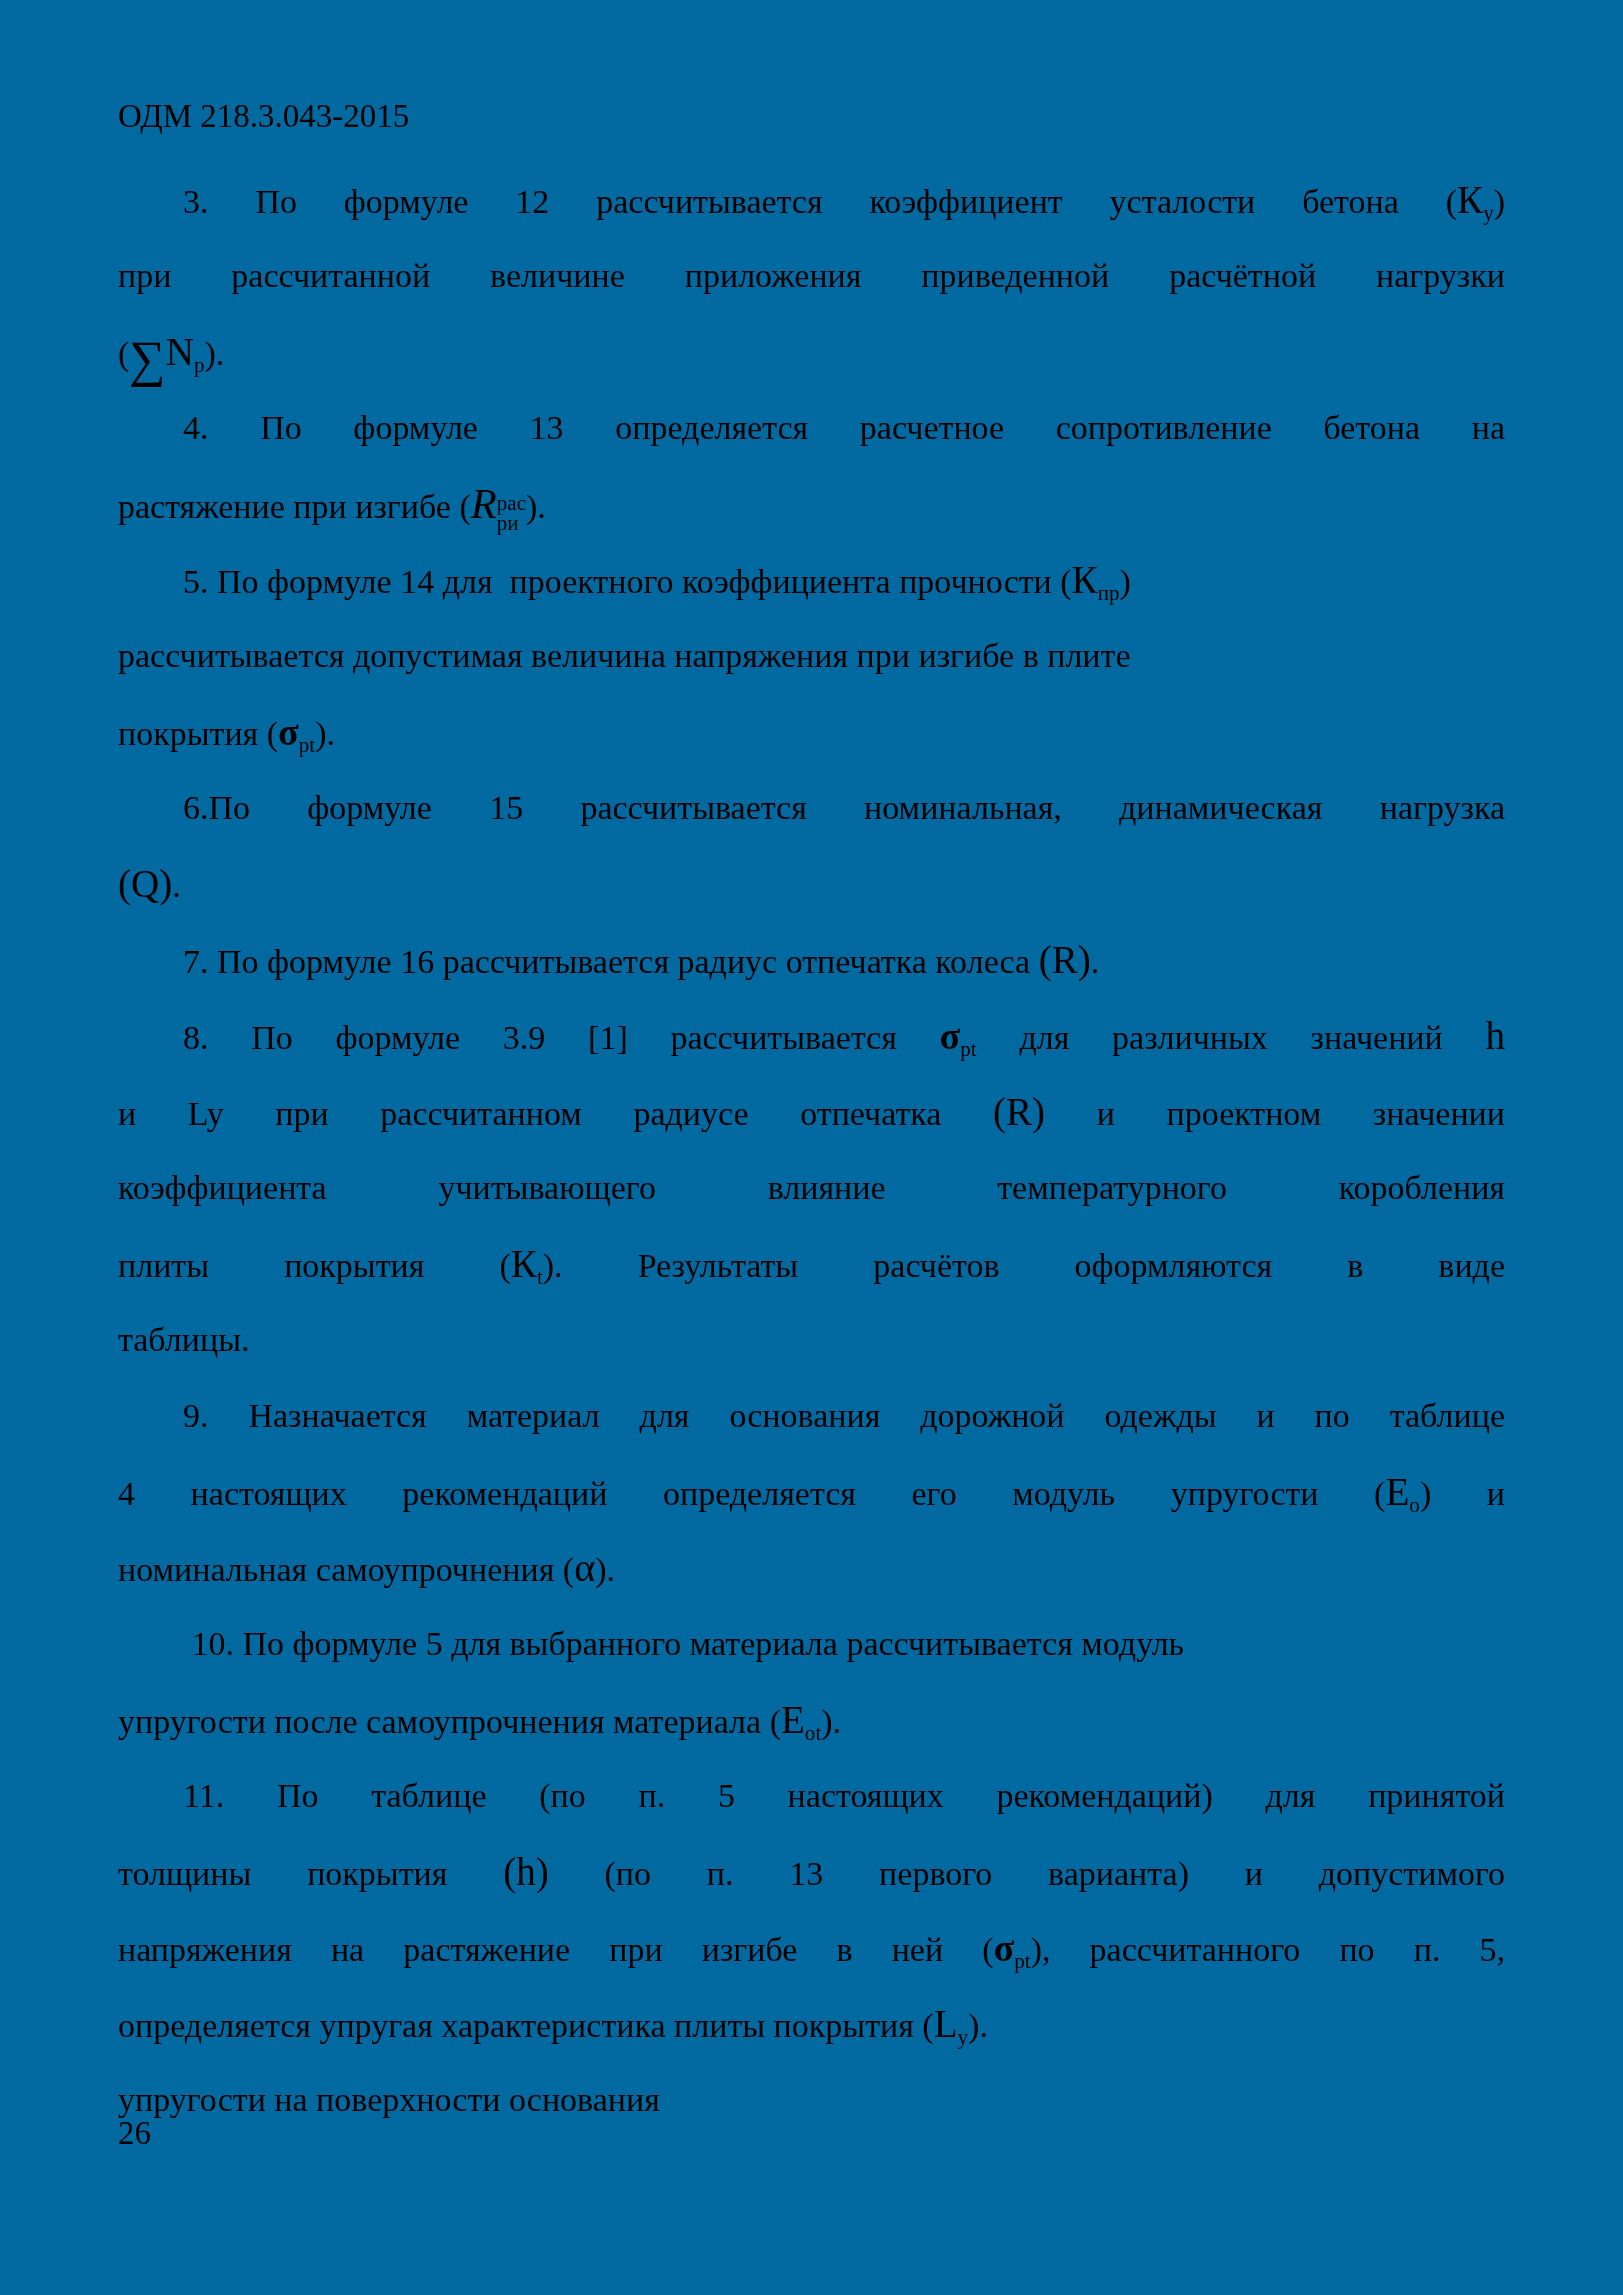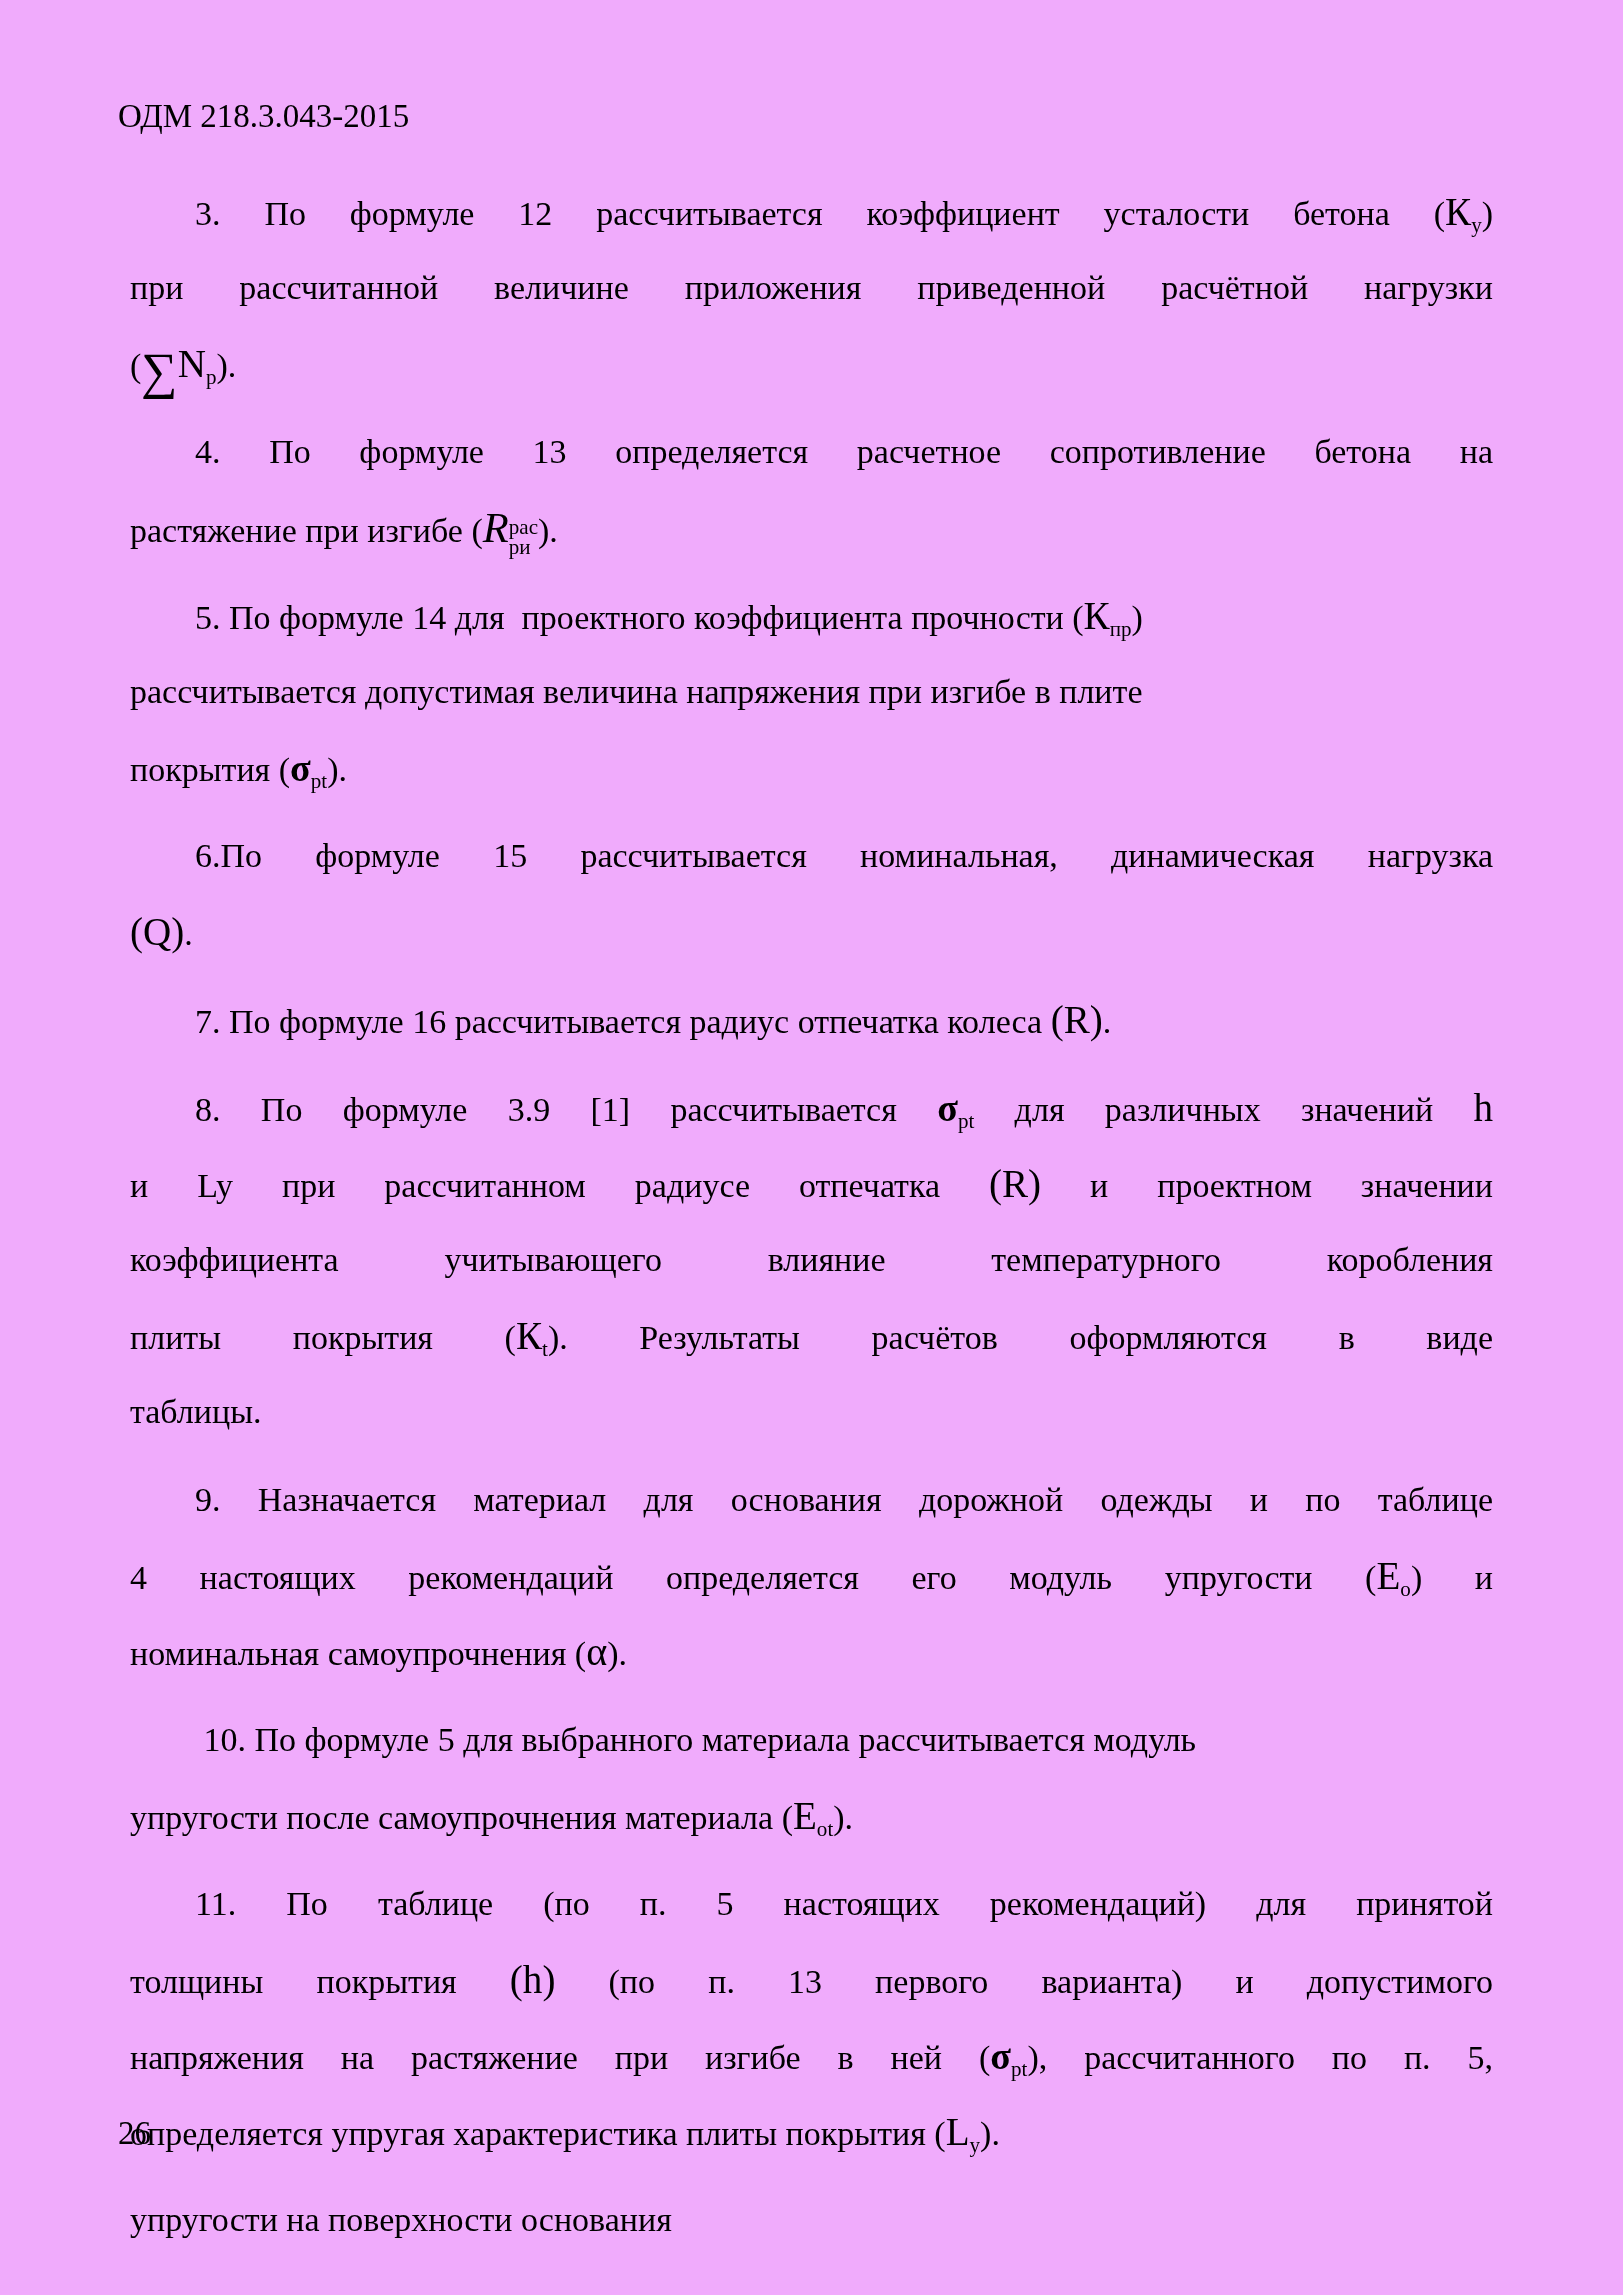--- a/index.html
+++ b/index.html
@@ -1,39 +1,39 @@
 <!DOCTYPE html>
 <html style="font-size:10.5px"><head>
 <meta charset="utf-8">
 <style>
   html,body{margin:0;padding:0;background:#e8e8e8;}
   .page{
     position:relative;
     width:1623px;
     height:2295px;
-    background:#f0abfc;
+    background:#0369a1;
     font-family:"Liberation Serif","DejaVu Serif",serif;
     color:#000000;
     overflow:hidden;
   }
   .doc-header{
     position:absolute;
     left:118px;
     top:98px;
     font-size:33px;
     white-space:pre;
   }
   .doc-body{
     position:absolute;
     left:118px;
     top:162px;
     width:1387px;
     font-size:34px;
   }
-  .paragraph{margin:12px;padding:0;}
+  .paragraph{margin:0;padding:0;}
   .line{
     height:76px;
     line-height:76px;
     white-space:pre-wrap;
   }
   .line.justify{
     text-align:justify;
     text-align-last:justify;
     white-space:normal;
   }

